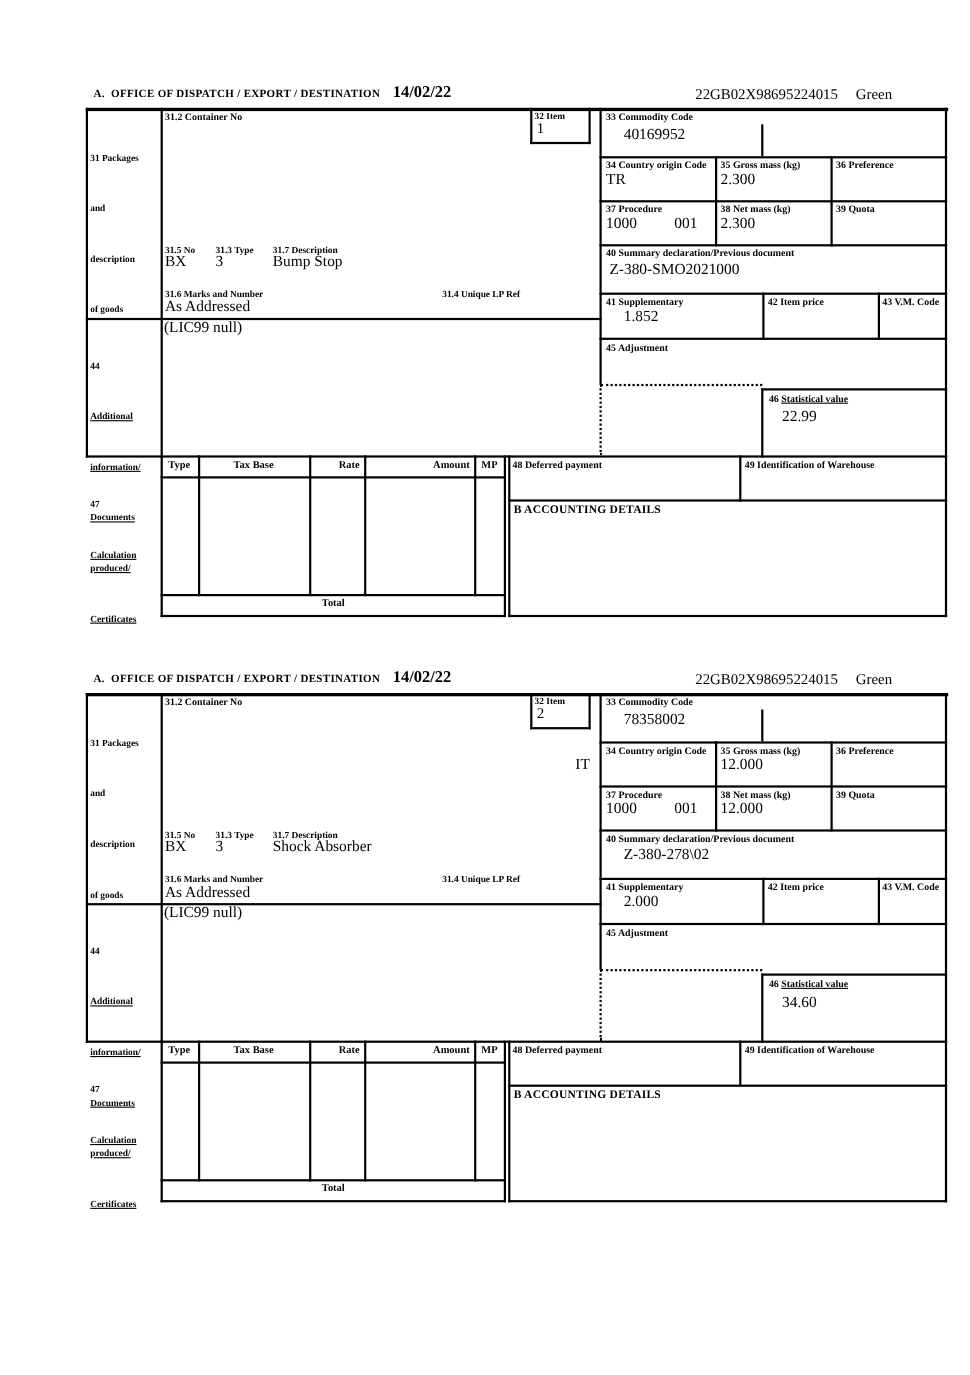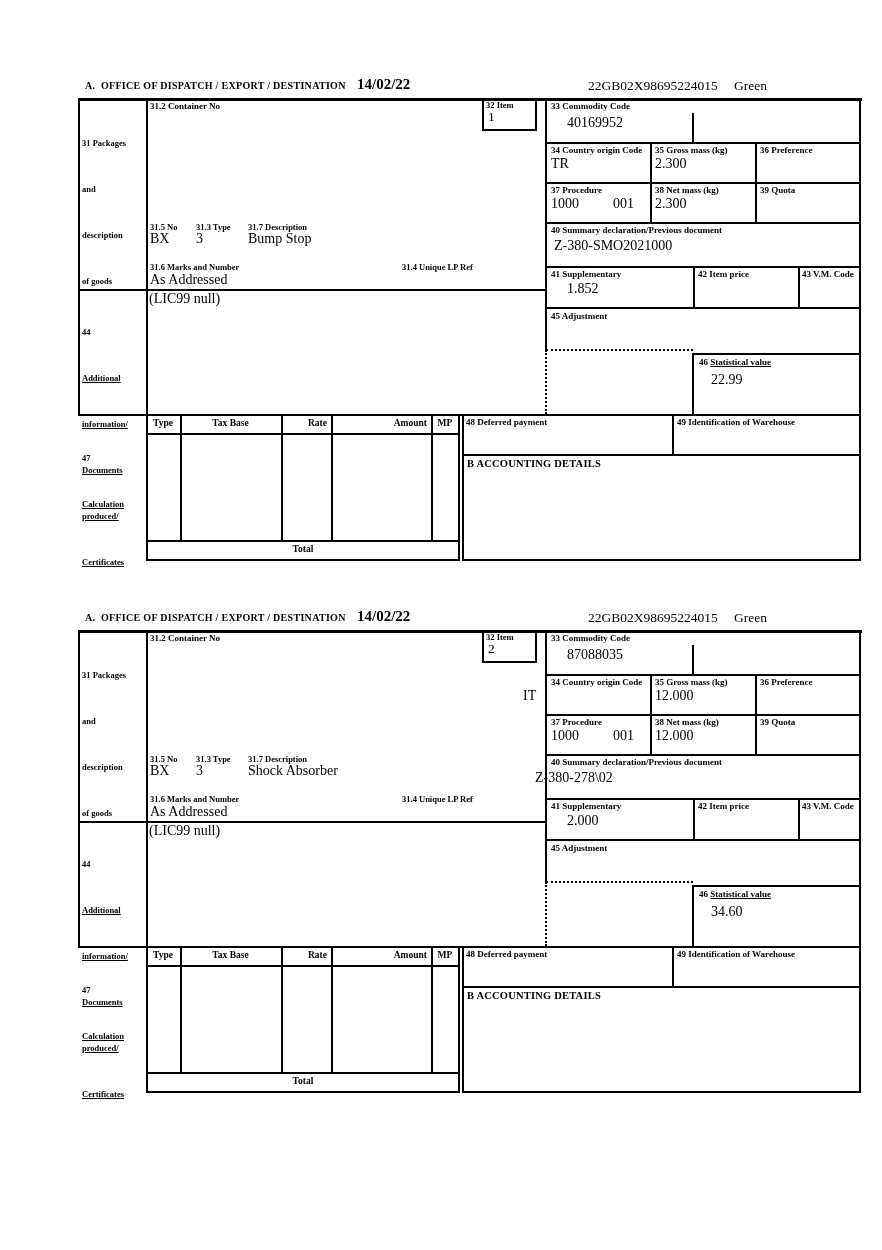--- a/index.html
+++ b/index.html
@@ -5,21 +5,21 @@
   html,body { margin:0; padding:0; background:#fff; }
   .page { position:relative; width:882px; height:1250px; background:#fff; overflow:hidden;
           font-family:"Liberation Serif", serif; color:#000; }
   .blk { position:absolute; left:0; width:882px; height:532px; }
   .el  { position:absolute; white-space:pre; color:#000; }
   .ln  { position:absolute; background:#000; }
   .lndot-v { position:absolute; width:0; border-left:2px dotted #000; }
   .lndot-h { position:absolute; height:0; border-top:2px dotted #000; }
   .office { font:bold 10px/12px "Liberation Serif", serif; letter-spacing:0.3px; }
   .date   { font:bold 15px/17px "Liberation Serif", serif; }
-  .ref    { font:13.5px/16px "Liberation Serif", serif; }
+  .ref    { font:13.5px/16px "Liberation Serif", serif;margin-left:44px; }
   .lbl    { font:bold 9px/11px "Liberation Serif", serif; }
   .lbls   { font:bold 8.5px/10px "Liberation Serif", serif; }
   .lblc div { font:bold 8.5px/10px "Liberation Serif", serif; }
   .val    { font:14px/16px "Liberation Serif", serif; }
   .vals   { font:13.5px/15px "Liberation Serif", serif; }
   .hdr    { font:bold 9.5px/11px "Liberation Serif", serif; }
   .acct   { font:bold 10.5px/12px "Liberation Serif", serif; letter-spacing:0.2px; }
   .u      { text-decoration:underline; }
   .ctr    { text-align:center; }
   .rgt    { text-align:right; }
@@ -195,21 +195,21 @@
       <div>44</div>
       <div class="u">Additional</div>
       <div class="u">information/</div>
       <div class="u">Documents</div>
       <div class="u">produced/</div>
       <div class="u">Certificates</div>
     </div>
     <div class="el val" style="left:149px;top:216px">(LIC99 null)</div>
 
     <div class="el lbl" style="left:551px;top:26px">33 Commodity Code</div>
-    <div class="el val" style="left:567px;top:40px">87088035</div>
+    <div class="el val" style="left:567px;top:40px">78358002</div>
     <div class="ln" style="left:692px;top:38px;width:2px;height:29px"></div>
     <div class="ln" style="left:545px;top:67px;width:316px;height:2px"></div>
 
     <div class="el lbl" style="left:551px;top:70px">34 Country origin Code</div>
     <div class="el lbl" style="left:655px;top:70px">35 Gross mass (kg)</div>
     <div class="el lbl" style="left:760px;top:70px">36 Preference</div>
     <div class="el val" style="left:523px;top:81px">IT</div>
     <div class="el val" style="left:655px;top:81px">12.000</div>
     <div class="ln" style="left:545px;top:107px;width:316px;height:2px"></div>
 
@@ -217,21 +217,21 @@
     <div class="el lbl" style="left:655px;top:110px">38 Net mass (kg)</div>
     <div class="el lbl" style="left:760px;top:110px">39 Quota</div>
     <div class="el val" style="left:551px;top:121px">1000</div>
     <div class="el val" style="left:613px;top:121px">001</div>
     <div class="el val" style="left:655px;top:121px">12.000</div>
     <div class="ln" style="left:650px;top:67px;width:2px;height:82px"></div>
     <div class="ln" style="left:755px;top:67px;width:2px;height:82px"></div>
     <div class="ln" style="left:545px;top:147px;width:316px;height:2px"></div>
 
     <div class="el lbl" style="left:551px;top:150px">40 Summary declaration/Previous document</div>
-    <div class="el val" style="left:535px;top:163px">Z-380-278\02</div>
+    <div class="el val" style="left:567px;top:163px">Z-380-278\02</div>
     <div class="ln" style="left:545px;top:191px;width:316px;height:2px"></div>
 
     <div class="el lbl" style="left:551px;top:194px">41 Supplementary</div>
     <div class="el lbl" style="left:698px;top:194px">42 Item price</div>
     <div class="el lbl" style="left:802px;top:194px">43 V.M. Code</div>
     <div class="el val" style="left:567px;top:206px">2.000</div>
     <div class="ln" style="left:693px;top:191px;width:2px;height:43px"></div>
     <div class="ln" style="left:798px;top:191px;width:2px;height:43px"></div>
     <div class="ln" style="left:545px;top:232px;width:316px;height:2px"></div>
 

